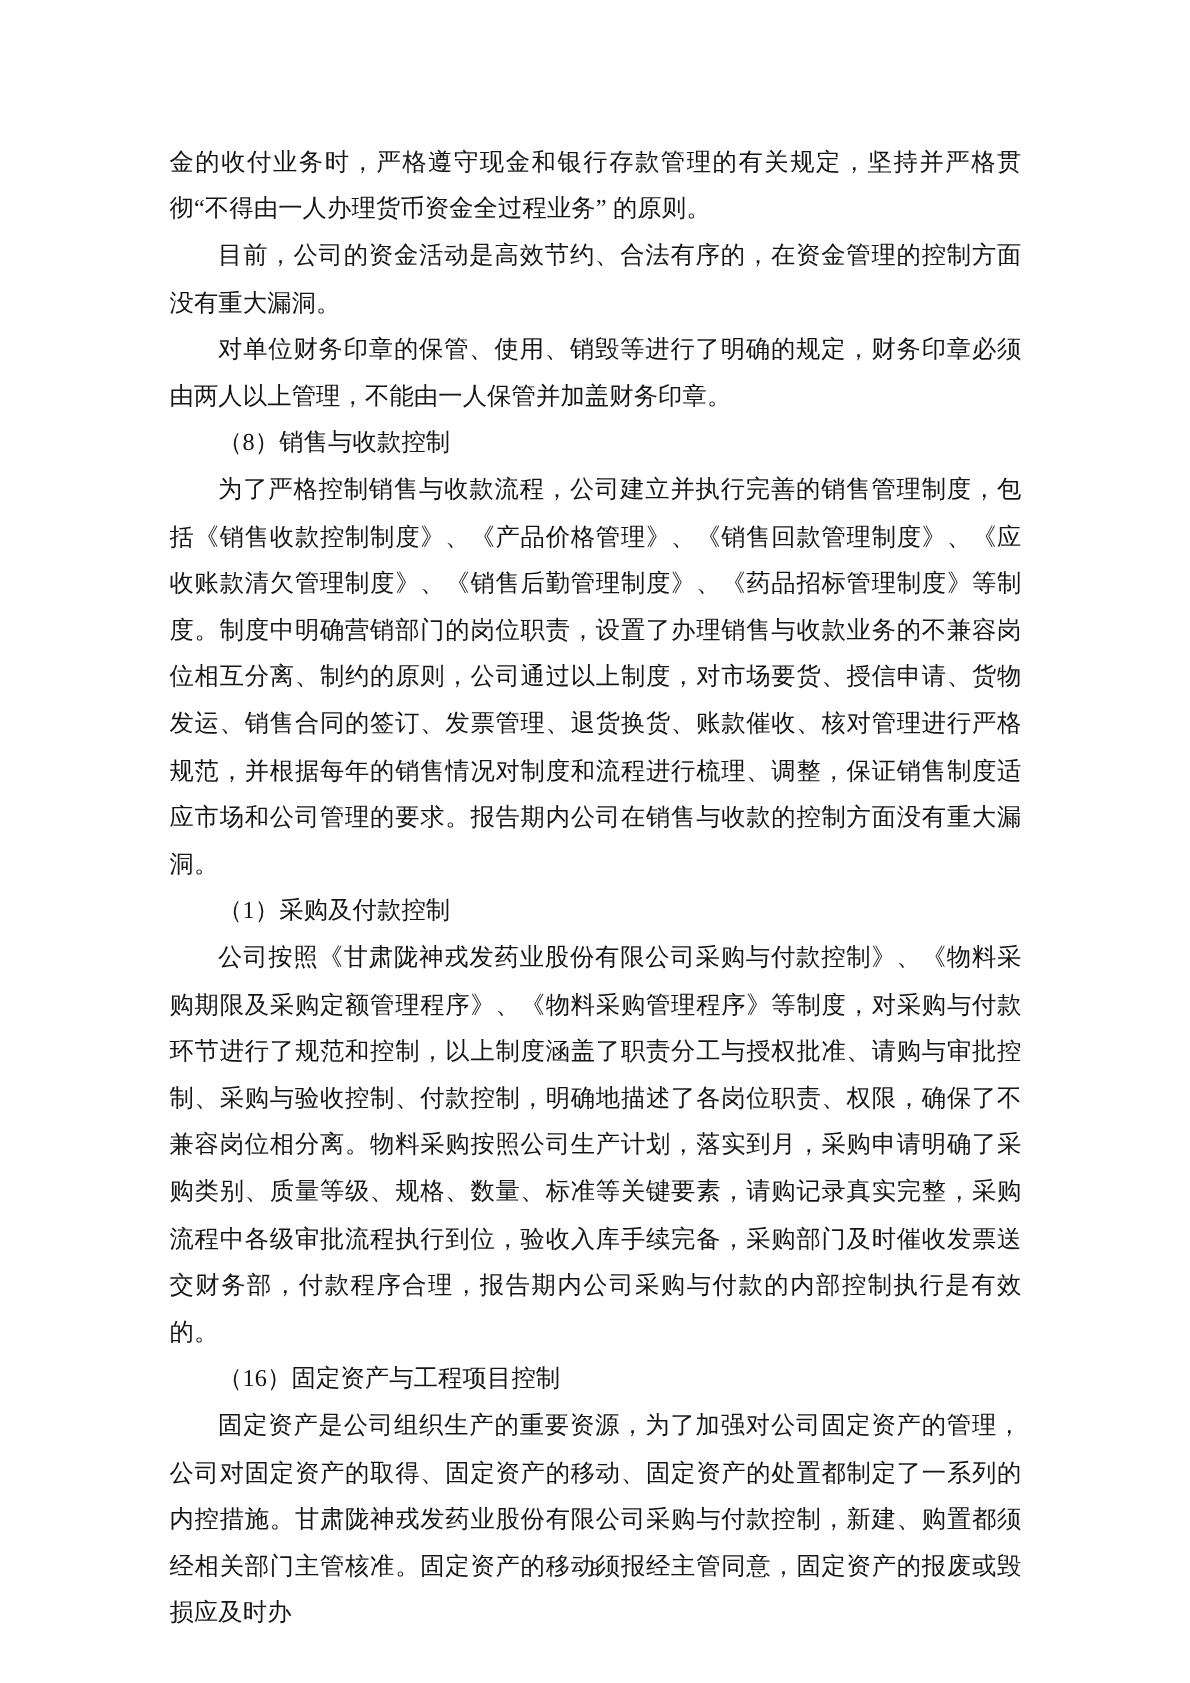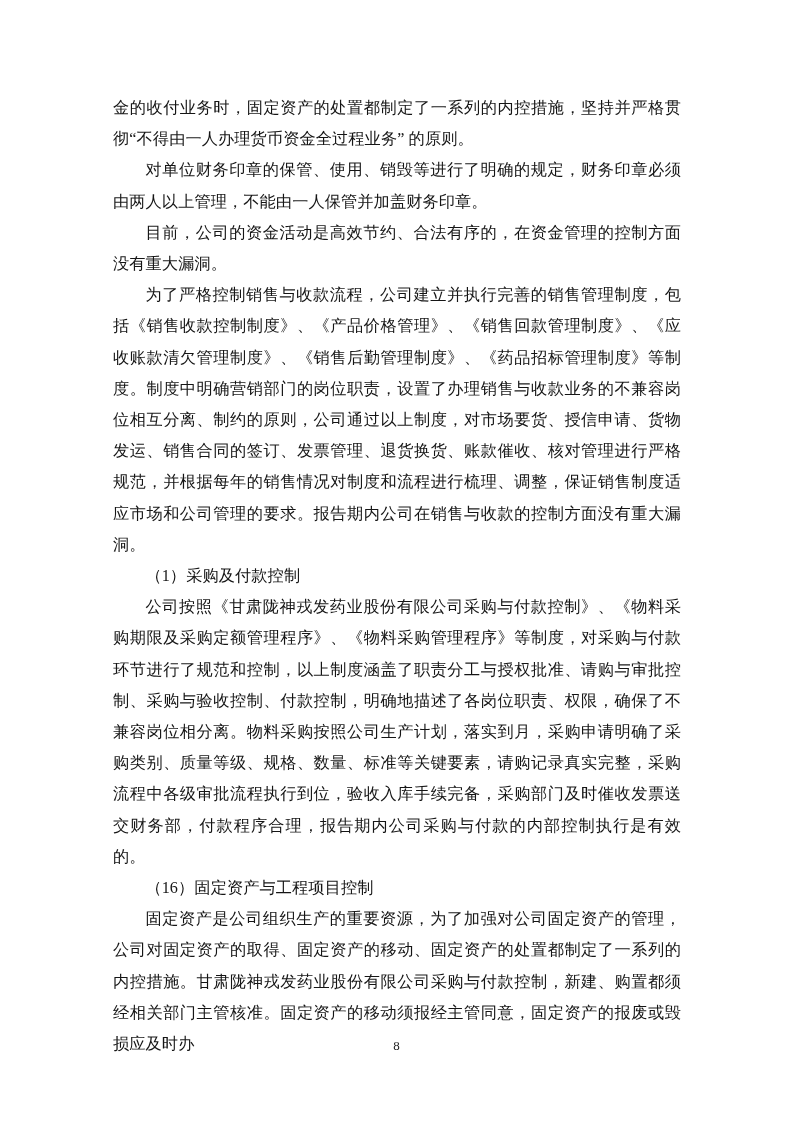--- a/index.html
+++ b/index.html
@@ -44,23 +44,24 @@
     font-size: 13px;
     line-height: 16px;
     color: #222222;
   }
 </style>
 </head>
 <body>
 
 <div class="page">
   <div class="content">
-    <p>金的收付业务时，固定资产的处置都制定了一系列的内控措施，坚持并严格贯彻“不得由一人办理货币资金全过程业务” 的原则。</p>
+    <p>金的收付业务时，严格遵守现金和银行存款管理的有关规定，坚持并严格贯彻“不得由一人办理货币资金全过程业务” 的原则。</p>
+    <p class="indent">目前，公司的资金活动是高效节约、合法有序的，在资金管理的控制方面没有重大漏洞。</p>
     <p class="indent">对单位财务印章的保管、使用、销毁等进行了明确的规定，财务印章必须由两人以上管理，不能由一人保管并加盖财务印章。</p>
-    <p class="indent">目前，公司的资金活动是高效节约、合法有序的，在资金管理的控制方面没有重大漏洞。</p>
+    <p class="indent">（8）销售与收款控制</p>
     <p class="indent">为了严格控制销售与收款流程，公司建立并执行完善的销售管理制度，包括《销售收款控制制度》、《产品价格管理》、《销售回款管理制度》、《应收账款清欠管理制度》、《销售后勤管理制度》、《药品招标管理制度》等制度。制度中明确营销部门的岗位职责，设置了办理销售与收款业务的不兼容岗位相互分离、制约的原则，公司通过以上制度，对市场要货、授信申请、货物发运、销售合同的签订、发票管理、退货换货、账款催收、核对管理进行严格规范，并根据每年的销售情况对制度和流程进行梳理、调整，保证销售制度适应市场和公司管理的要求。报告期内公司在销售与收款的控制方面没有重大漏洞。</p>
     <p class="indent">（1）采购及付款控制</p>
     <p class="indent">公司按照《甘肃陇神戎发药业股份有限公司采购与付款控制》、《物料采购期限及采购定额管理程序》、《物料采购管理程序》等制度，对采购与付款环节进行了规范和控制，以上制度涵盖了职责分工与授权批准、请购与审批控制、采购与验收控制、付款控制，明确地描述了各岗位职责、权限，确保了不兼容岗位相分离。物料采购按照公司生产计划，落实到月，采购申请明确了采购类别、质量等级、规格、数量、标准等关键要素，请购记录真实完整，采购流程中各级审批流程执行到位，验收入库手续完备，采购部门及时催收发票送交财务部，付款程序合理，报告期内公司采购与付款的内部控制执行是有效的。</p>
     <p class="indent">（16）固定资产与工程项目控制</p>
     <p class="indent">固定资产是公司组织生产的重要资源，为了加强对公司固定资产的管理，公司对固定资产的取得、固定资产的移动、固定资产的处置都制定了一系列的内控措施。甘肃陇神戎发药业股份有限公司采购与付款控制，新建、购置都须经相关部门主管核准。固定资产的移动须报经主管同意，固定资产的报废或毁损应及时办</p>
   </div>
 
   <div class="page-footer">8</div>
 </div>
 

